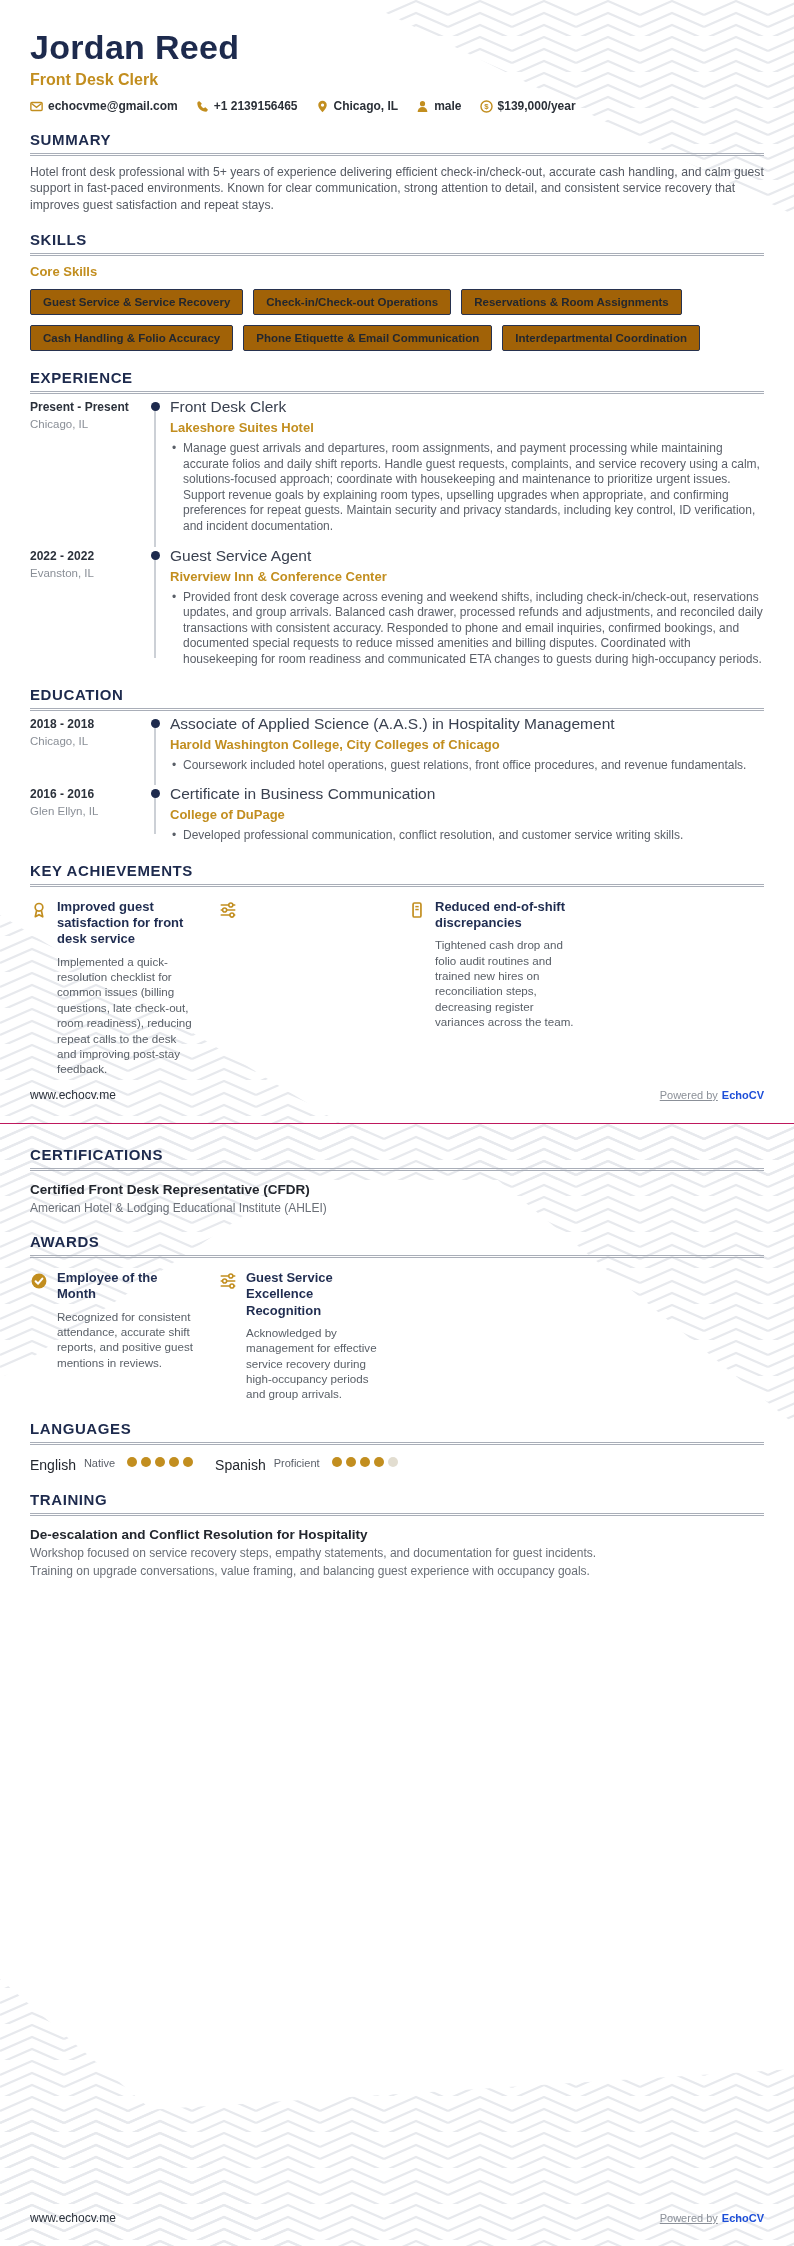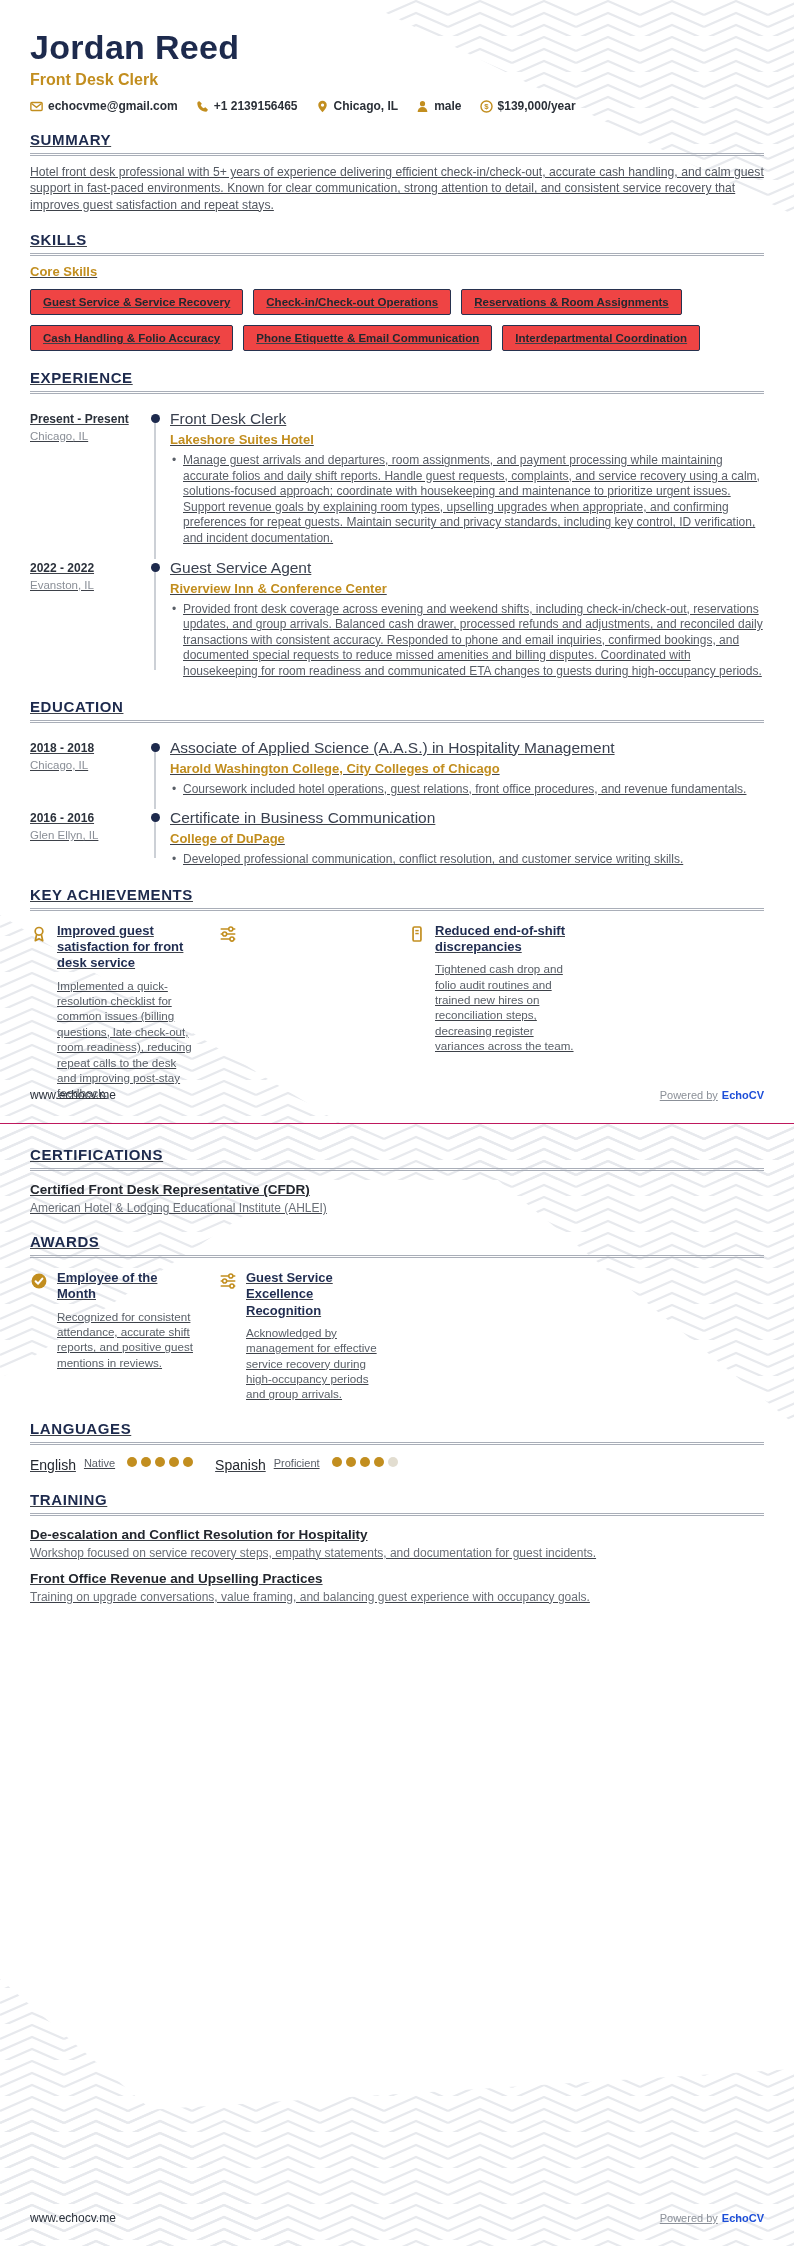--- a/index.html
+++ b/index.html
@@ -21,37 +21,37 @@
   .content { position:relative; z-index:1; padding:28px 30px 0 30px; }
 
   
   .name { font-size:34px; font-weight:700; color:#1d2a4d; letter-spacing:.3px; }
   .job-title { margin-top:4px; font-size:16px; font-weight:700; color:#c28e1f; }
   .contacts { display:flex; align-items:center; flex-wrap:wrap; gap:18px; margin-top:10px; }
   .contact { display:flex; align-items:center; gap:5px; font-size:12px; font-weight:700; color:#2b3038; }
   .cicon { display:inline-flex; width:13px; height:13px; flex:none; }
 
   
-  .sec { margin-top:18px;text-decoration:underline; }
+  .sec { margin-top:18px; }
   .sec-head {
     font-size:15px; font-weight:700; color:#1d2a4d; letter-spacing:.6px;
     padding-bottom:5px; border-bottom:3px double #a9aeb8;
   }
   .body-text { margin-top:8px; font-size:12.2px; line-height:1.34; color:#555a63; }
 
   
   .group-label { margin-top:8px; font-size:13px; font-weight:700; color:#c28e1f; }
   .chips { display:flex; flex-wrap:wrap; gap:10px; margin-top:10px; }
   .chip {
-    border:1.4px solid #27324f; border-radius:2px; background:#ef4444;
+    border:1.4px solid #27324f; border-radius:2px; background:#a16207;
     padding:6px 12px; font-size:11.5px; font-weight:700; color:#23272e;
   }
 
   
-  .entry { display:flex; margin-top:16px; }
+  .entry { display:flex; margin-top:4px; }
   .entry + .entry { margin-top:12px; }
   .entry-left { width:112px; flex:none; padding-top:2px; }
   .dates { font-size:12px; font-weight:700; color:#2b313b; }
   .loc { font-size:11.5px; color:#8a8f97; margin-top:4px; }
   .tl { width:28px; flex:none; position:relative; }
   .tl-line { position:absolute; left:12px; top:8px; bottom:-12px; width:1.5px; background:#ccd0d6; }
   .entry:last-child .tl-line { bottom:10px; }
   .tl-dot { position:absolute; left:8.5px; top:4px; width:9px; height:9px; border-radius:50%; background:#1d2a4d; }
   .entry-body { flex:1; min-width:0; }
   .role { font-size:15.5px; color:#3a4150; }
@@ -421,21 +421,20 @@
       </div>
     </div>
 
     <div class="sec">
       <div class="sec-head">TRAINING</div>
       <div>
         <div class="item-name">De-escalation and Conflict Resolution for Hospitality</div>
         <div class="item-sub">Workshop focused on service recovery steps, empathy statements, and documentation for guest incidents.</div>
       </div>
       <div>
-        <div class="item-name">Front Office Revenue and Upselling Practices</div>
         <div class="item-sub">Training on upgrade conversations, value framing, and balancing guest experience with occupancy goals.</div>
       </div>
     </div>
 
   </div>
 
   <div class="page-footer">
     <span class="site">www.echocv.me</span>
     <span>
       <span class="powered">Powered by</span><span class="brand">EchoCV</span>

